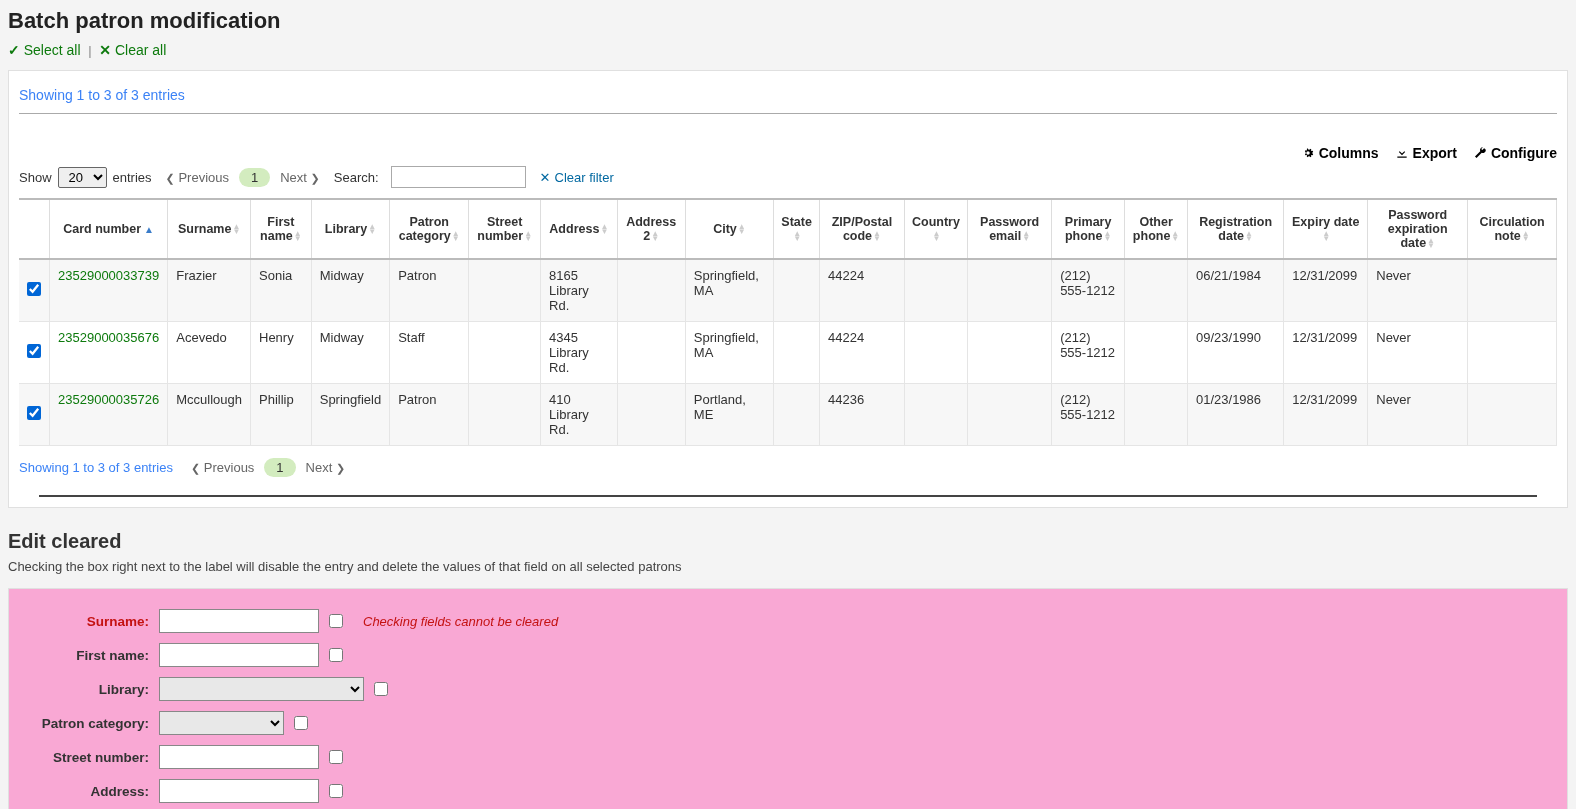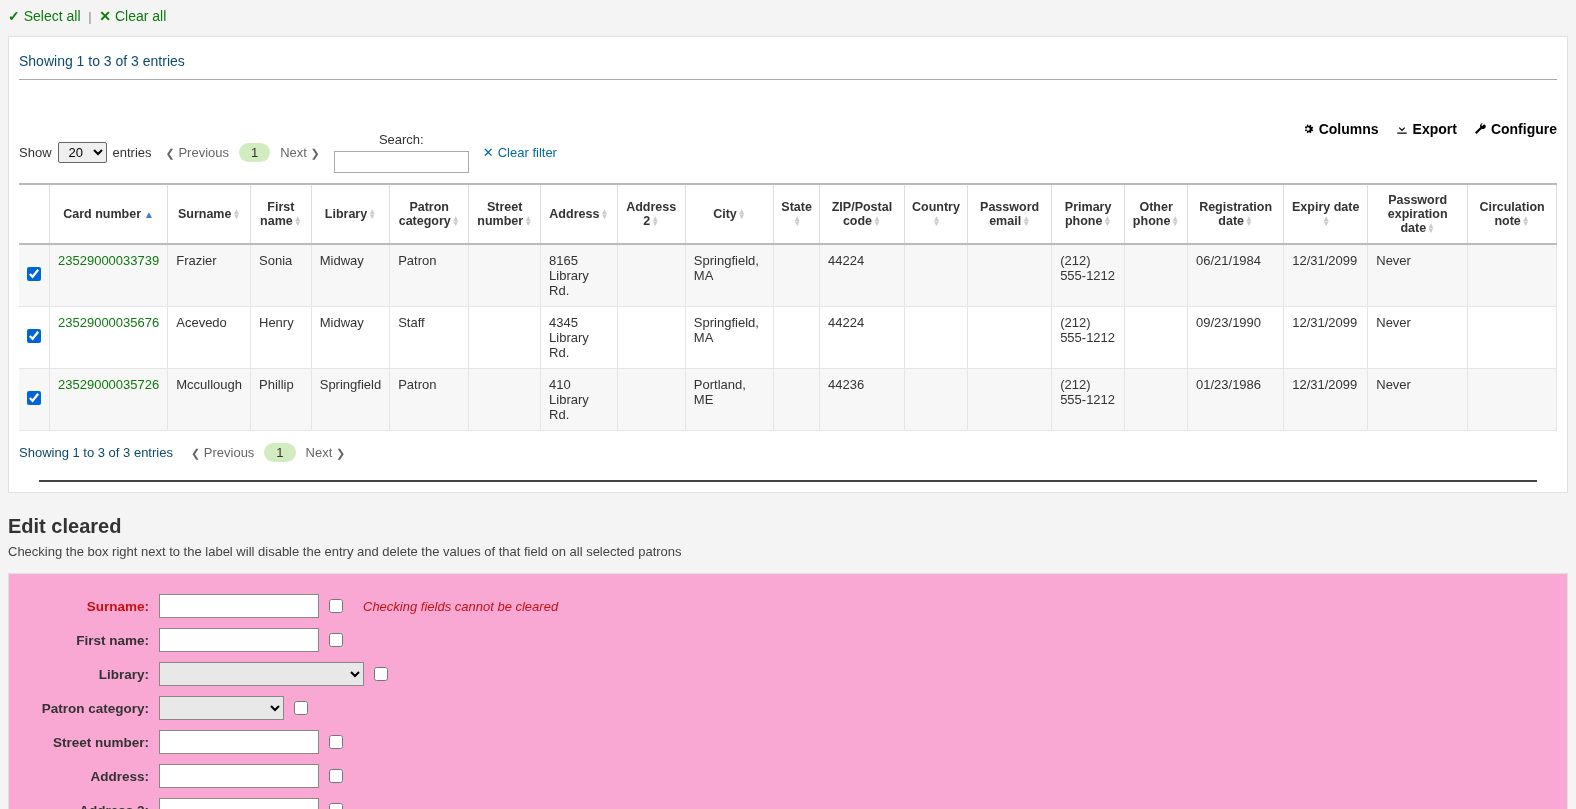--- a/index.html
+++ b/index.html
@@ -6,31 +6,31 @@
     body { font-family: 'Segoe UI', Arial, sans-serif; font-size: 13px; color: #333; background: #f4f4f4; }
     .page { padding: 8px 8px 20px 8px; }
     h1 { font-size: 22px; font-weight: 700; margin: 0 0 8px 0; color: #222; }
     h2 { font-size: 20px; font-weight: 700; margin: 0 0 6px 0; color: #333; }
     .select-row { margin-bottom: 12px; }
     .select-row a { color: #0d7a0d; text-decoration: none; font-size: 14px; }
     .select-row .sep { color: #888; margin: 0 4px; }
     .icon-check { color: #0d7a0d; font-weight: bold; margin-right: 4px; }
     .icon-x { color: #0d7a0d; font-weight: bold; margin-right: 4px; }
     .content-panel { background: #fff; border: 1px solid #e0e0e0; padding: 10px 10px; margin-bottom: 12px; }
-    .entries-text { font-size: 14px; color: #0c4a6e; margin: 6px 0 10px 0; }
+    .entries-text { font-size: 14px; color: #3b82f6; margin: 6px 0 10px 0; }
     .toolbar { display: flex; align-items: center; gap: 14px; padding: 4px 0; border-top: 1px solid #aaa; }
     .toolbar-left { display: flex; align-items: center; gap: 14px; flex-wrap: wrap; margin-top: 48px; }
     .toolbar-right { margin-left: auto; display: flex; align-items: center; gap: 16px; }
     .show-group { display: flex; align-items: center; gap: 6px; font-size: 13px; }
     .show-group select { border: 1px solid #666; border-radius: 2px; padding: 1px 6px; font-size: 13px; }
     .pager { display: flex; align-items: center; gap: 10px; font-size: 13px; }
     .pager-btn { color: #666; cursor: pointer; }
     .pager-btn .chev { font-size: 11px; }
     .pager-current { background: #d3ecbf; border-radius: 10px; padding: 2px 12px; font-size: 13px; color: #333; }
-    .search-group { display: flex; align-items: center; gap: 4px; font-size: 13px; flex-direction: column; }
+    .search-group { display: flex; align-items: center; gap: 12px; font-size: 13px; }
     .search-group input { border: 1px solid #aaa; height: 22px; width: 135px; padding: 2px 4px; }
     .clear-filter { color: #0369a1; cursor: pointer; font-size: 13px; }
     .clear-filter .x { margin-right: 4px; }
     .tool-link { font-size: 14px; color: #000; font-weight: 600; cursor: pointer; display: flex; align-items: center; gap: 4px; }
     .tool-link svg { width: 14px; height: 14px; }
     table.patrons { width: 100%; border-collapse: collapse; margin-top: 6px; table-layout: auto; }
     table.patrons th { font-size: 12.5px; font-weight: 700; text-align: center; padding: 8px 6px; border: 1px solid #ddd; border-top: 2px solid #bbb; border-bottom: 2px solid #bbb; background: #fff; position: relative; }
     table.patrons th.checkbox-col { width: 30px; border-left: none; }
     table.patrons th .sort-asc { color: #3a7cc9; font-size: 10px; margin-left: 3px; }
     table.patrons td { font-size: 13px; padding: 8px 8px; border: 1px solid #e5e5e5; vertical-align: top; text-align: left; }
@@ -53,20 +53,21 @@
     .form-row select.wide { width: 205px; }
     .form-row select.narrow { width: 125px; }
     .form-row .disable-check { width: 14px; height: 14px; }
     .required-note { color: #c41212; font-style: italic; font-size: 13px; margin-left: 10px; }
     .sort-arrows { display: inline-flex; flex-direction: column; font-size: 8px; line-height: 0.6; color: #ccc; margin-left: 1px; vertical-align: middle; }
   </style>
 </head>
 <body>
 
 <div class="page">
+  <h1>Batch patron modification</h1>
 
   <div class="select-row">
     <a href="#"><span class="icon-check">✓</span><span>Select all</span></a>
     <span class="sep">|</span>
     <a href="#"><span class="icon-x">✕</span><span>Clear all</span></a>
   </div>
 
   <div class="content-panel">
     <div class="entries-text">Showing 1 to 3 of 3 entries</div>
 

